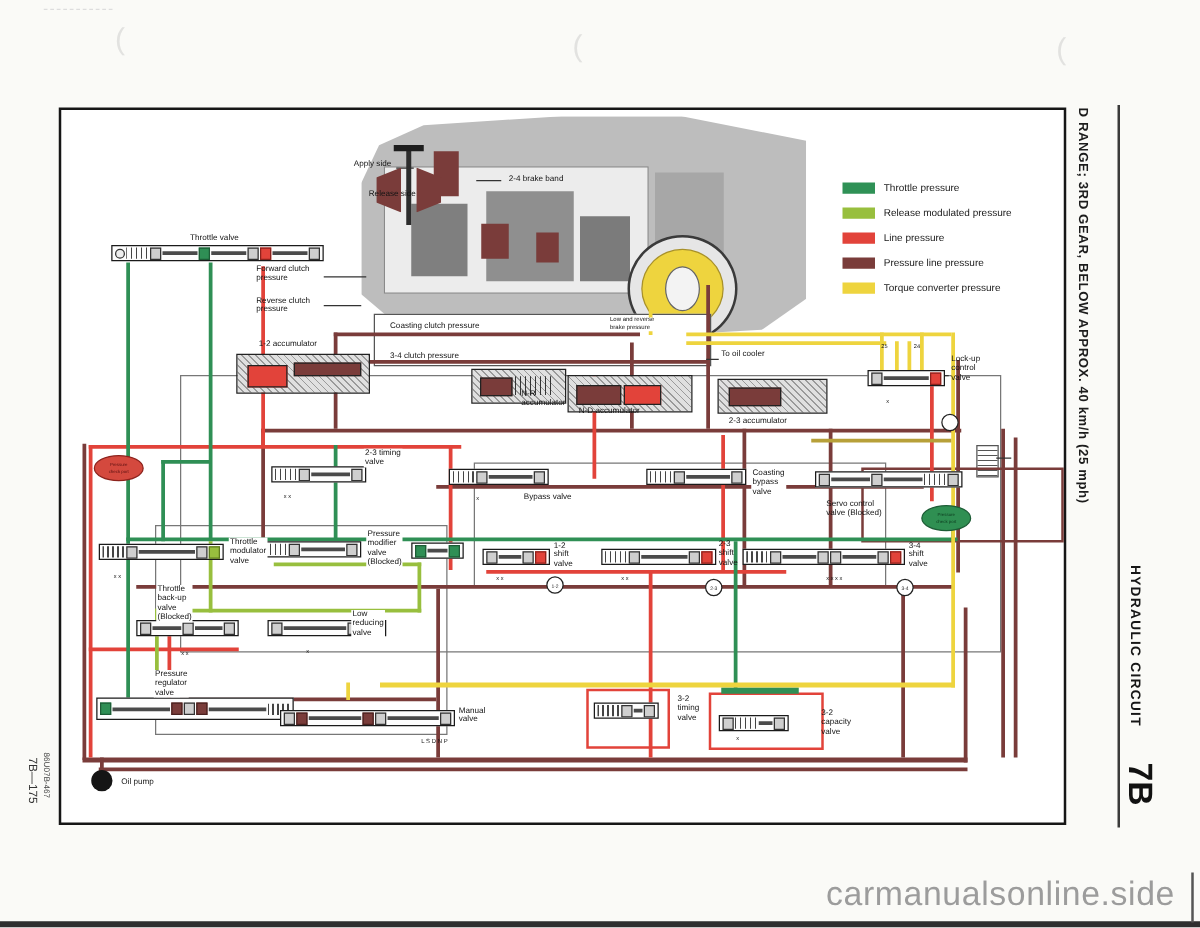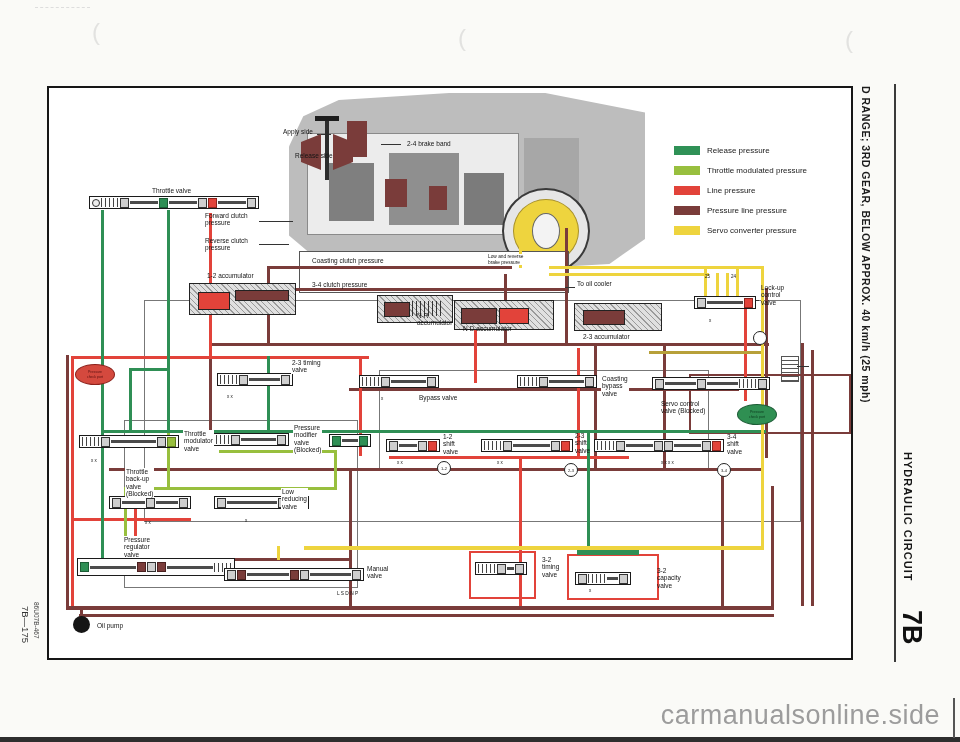--- a/index.html
+++ b/index.html
@@ -102,37 +102,37 @@
       <i style="left:2px;top:18px;width:20px;height:36px;background:#7a3c3a;clip-path:polygon(0 22%,100% 0,100% 100%,0 78%)"></i>
       <i style="left:34px;top:18px;width:20px;height:36px;background:#7a3c3a;clip-path:polygon(0 0,100% 22%,100% 78%,0 100%)"></i>
     </div>
 
     <div class="coil"></div>
     <div class="pump"></div>
 
     <div id="legend">
         <div class="lrow">
           <div class="lsw" style="background: rgb(47, 145, 86);"></div>
-          <div class="ltx">Release pressure</div>
+          <div class="ltx">Throttle pressure</div>
         </div>
         <div class="lrow">
           <div class="lsw" style="background: rgb(152, 191, 62);"></div>
-          <div class="ltx">Throttle modulated pressure</div>
+          <div class="ltx">Release modulated pressure</div>
         </div>
         <div class="lrow">
           <div class="lsw" style="background: rgb(226, 67, 58);"></div>
           <div class="ltx">Line pressure</div>
         </div>
         <div class="lrow">
           <div class="lsw" style="background: rgb(122, 60, 58);"></div>
           <div class="ltx">Pressure line pressure</div>
         </div>
         <div class="lrow">
           <div class="lsw" style="background: rgb(238, 212, 62);"></div>
-          <div class="ltx">Servo converter pressure</div>
+          <div class="ltx">Torque converter pressure</div>
         </div>
       </div>
   <div class="encw" style="left: 250px; top: 163px; width: 268px; height: 40px;"></div>
       <div class="enc" style="left: 95px; top: 212px; width: 655px; height: 220px;"></div>
       <div class="enc" style="left: 330px; top: 282px; width: 328px; height: 98px;"></div>
       <div class="enc" style="left: 75px; top: 332px; width: 232px; height: 166px;"></div>
       <div class="encm" style="left: 640px; top: 286px; width: 158px; height: 56px;"></div>
       <div class="encr" style="left: 420px; top: 463px; width: 63px; height: 44px;"></div>
       <div class="encr" style="left: 518px; top: 466px; width: 88px; height: 42px;"></div>
       <div class="p m" style="left: 17px; top: 267px; width: 3px; height: 253px;"></div>

